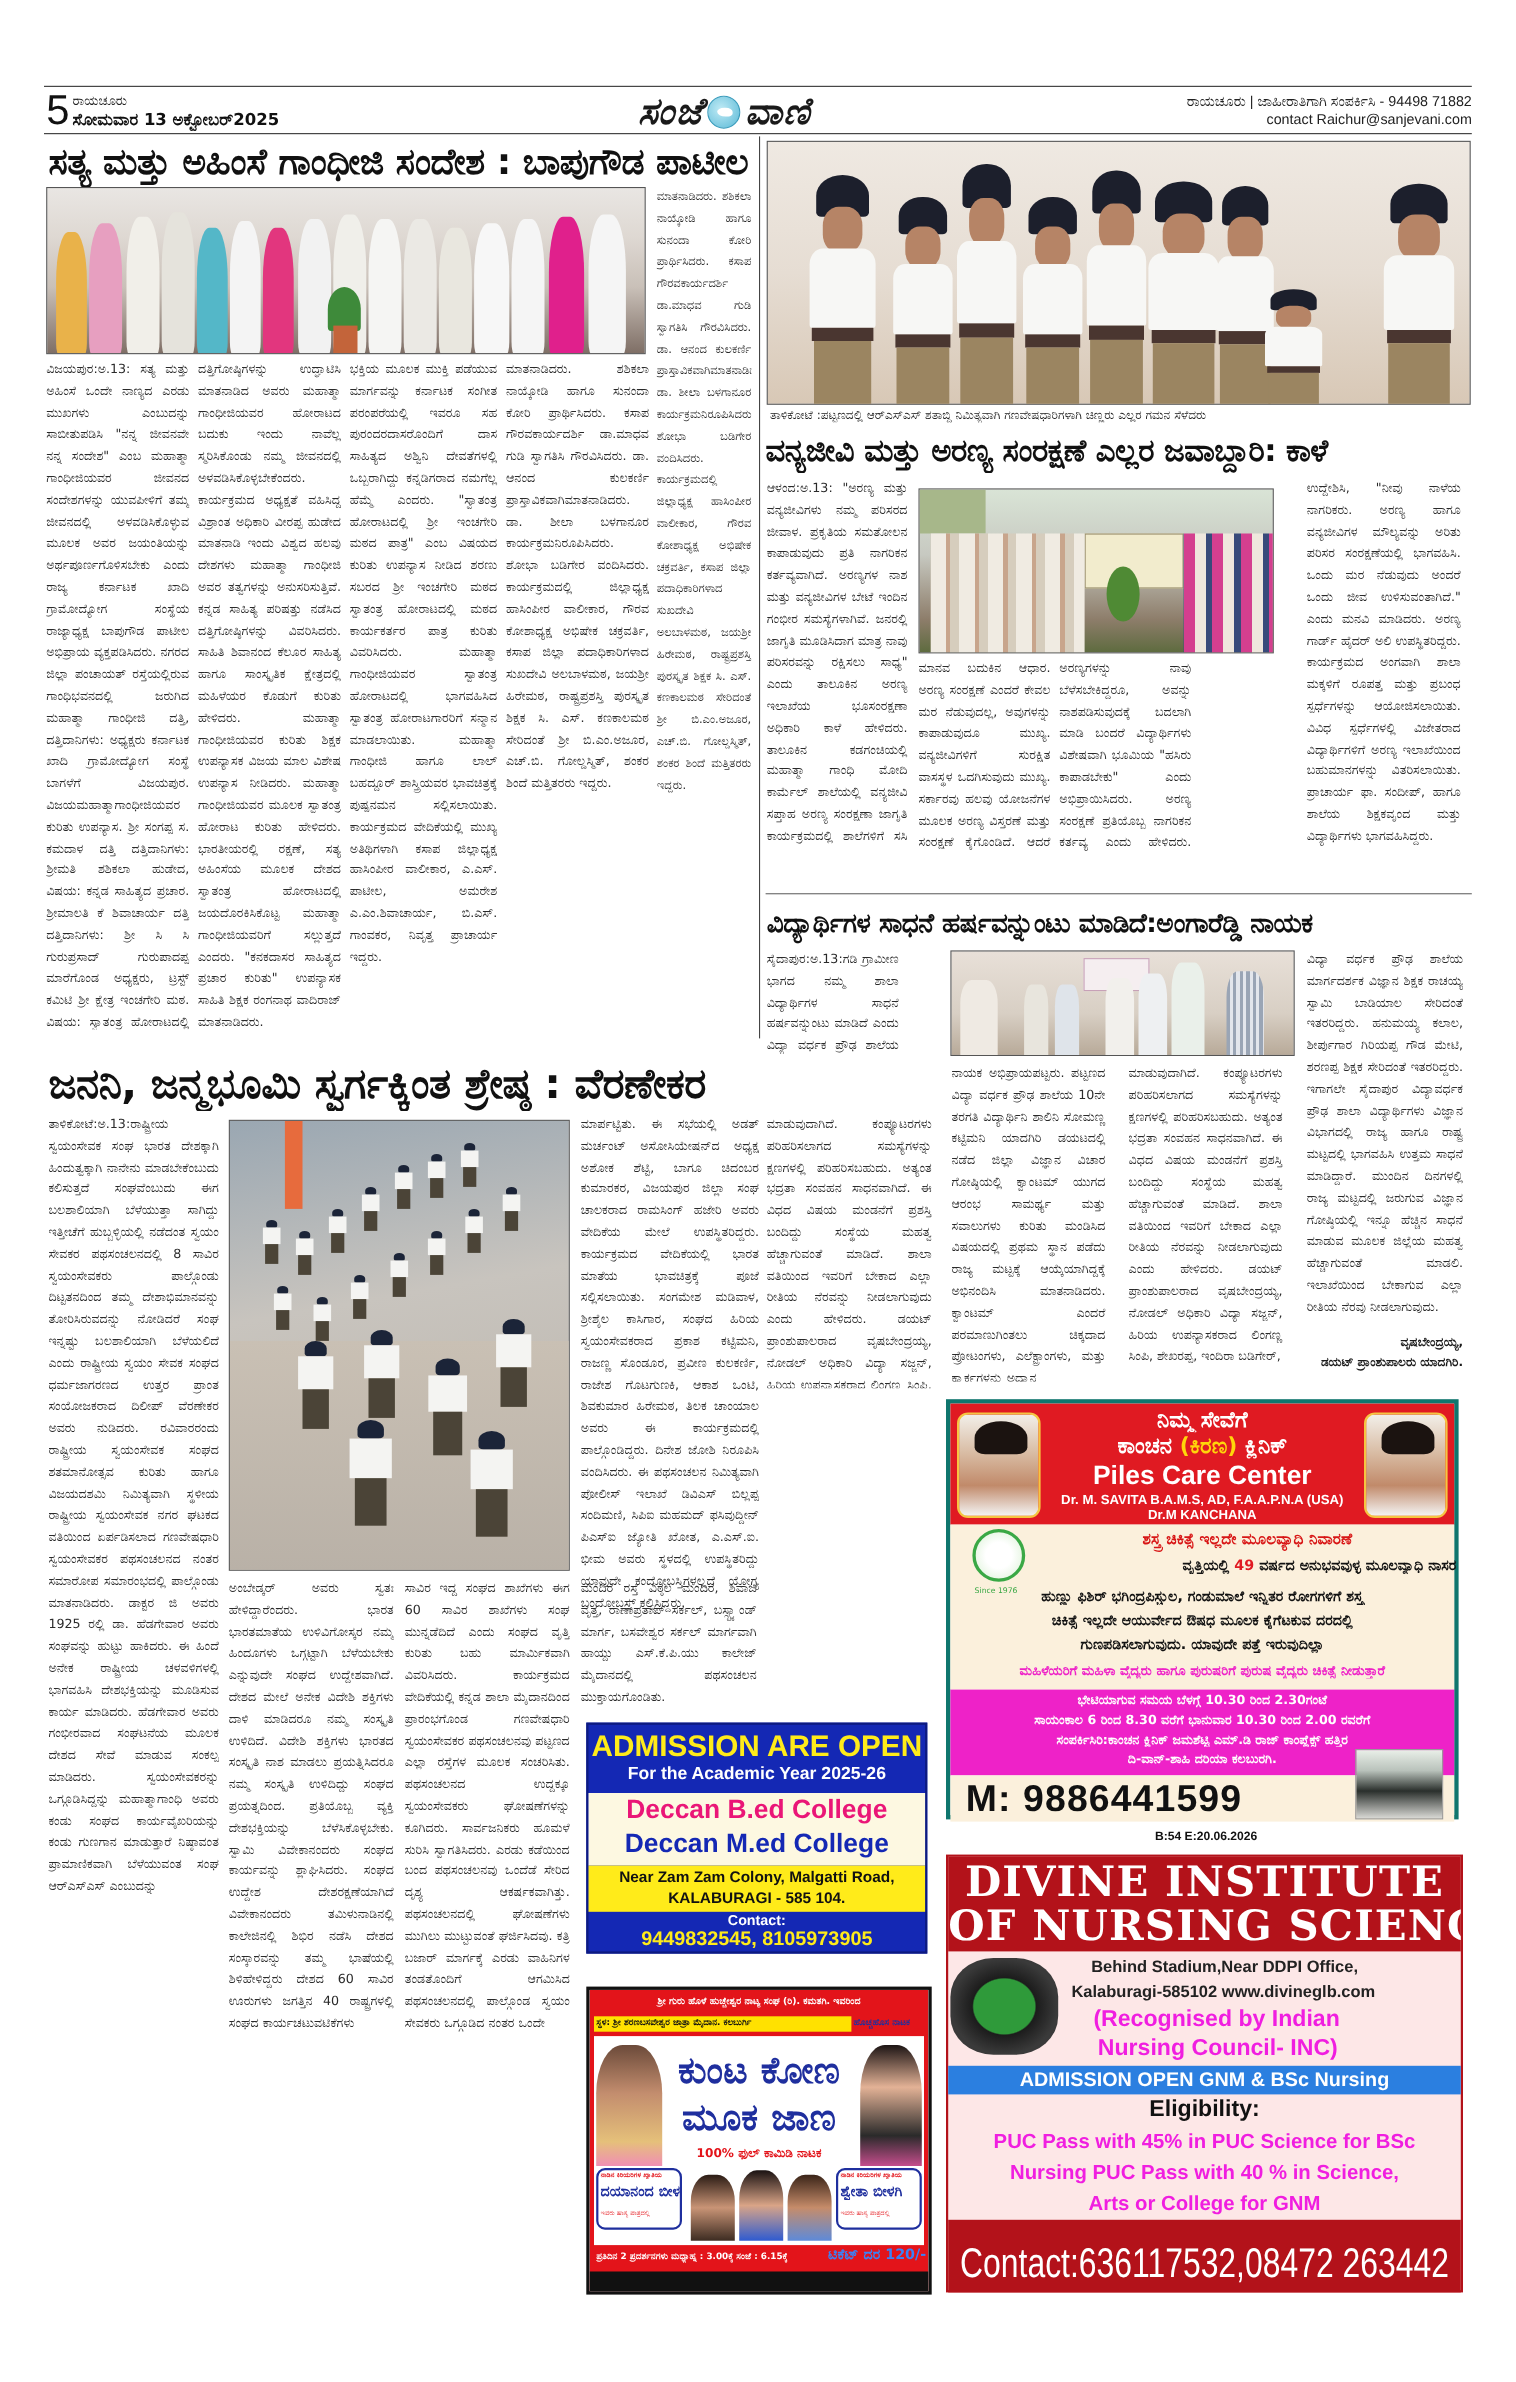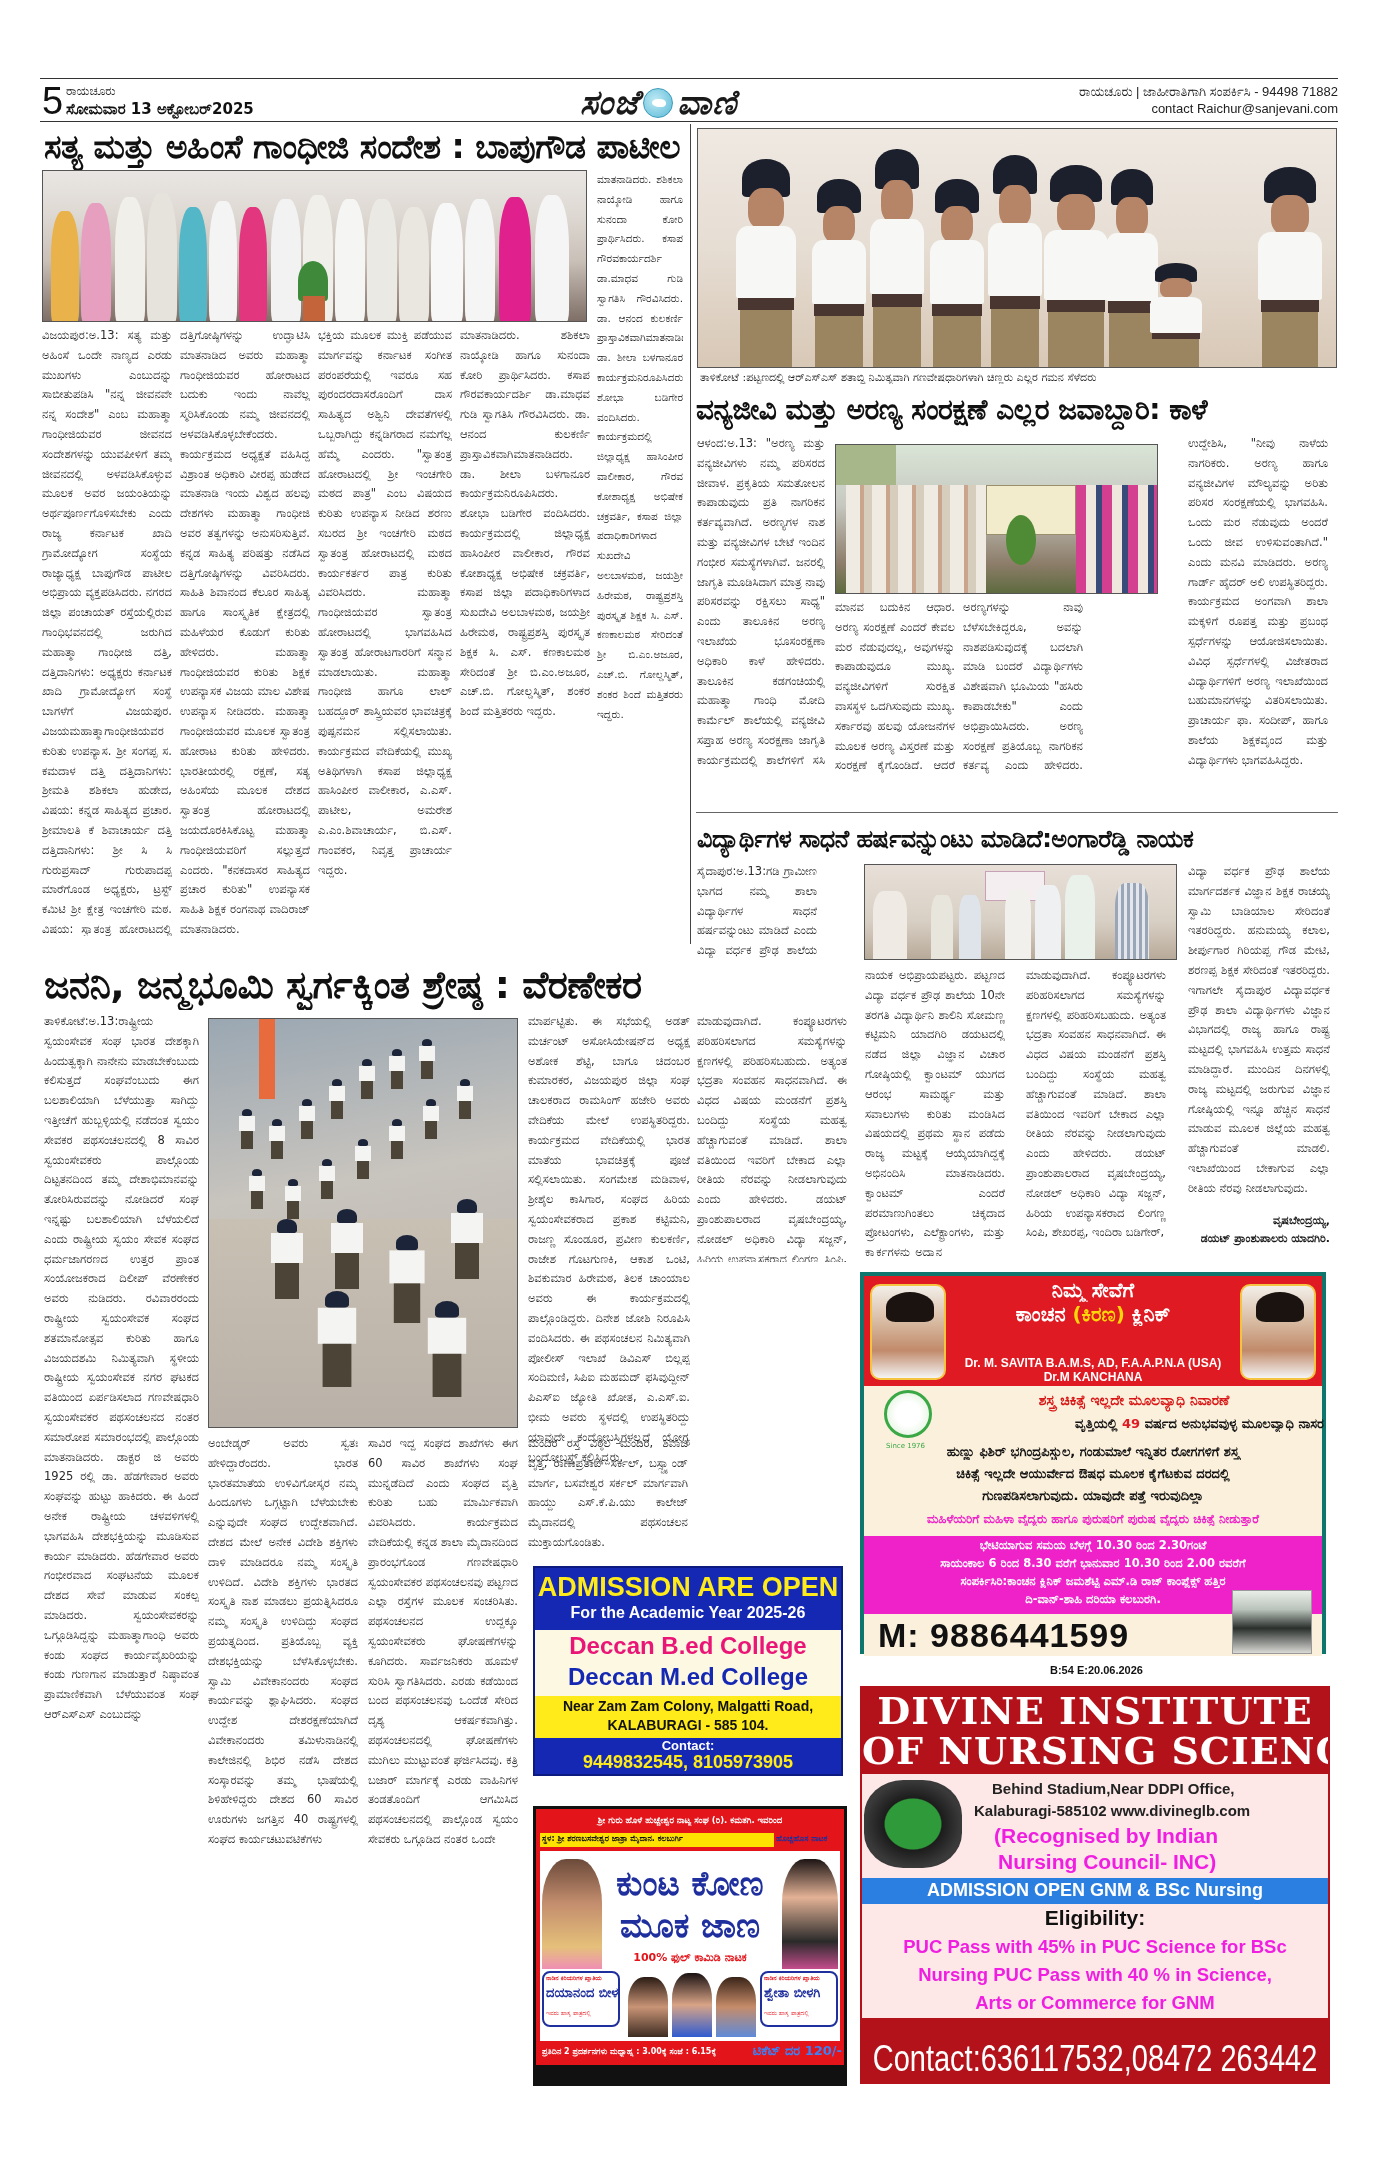--- a/index.html
+++ b/index.html
@@ -370,20 +370,21 @@
   <div class="pink"></div>
   <div class="bottom"></div>
   <div class="portrait" style="left:6px; top:8px;"></div>
   <div class="portrait" style="right:6px; top:8px;"></div>
   <div class="ad-text-center" style="top:2px; font-size:20px; color:#fff; font-weight:bold;">ನಿಮ್ಮ ಸೇವೆಗೆ</div>
   <div class="ad-text-center" style="top:26px; font-size:20px; font-weight:bold;">
     <span style="color:#fff;">ಕಾಂಚನ</span>
     <span style="color:#ffd60a;">(ಕಿರಣ)</span>
     <span style="color:#fff;">ಕ್ಲಿನಿಕ್</span>
   </div>
+  <div class="ad-text-center sans-bold" style="top:52px; font-size:24px; color:#fff;">Piles Care Center</div>
   <div class="ad-text-center sans-bold" style="top:80px; font-size:12px; color:#fff;">Dr. M. SAVITA B.A.M.S, AD, F.A.A.P.N.A (USA)</div>
   <div class="ad-text-center sans-bold" style="top:94px; font-size:12px; color:#fff;">Dr.M KANCHANA</div>
   <div class="abs" style="left:20px; top:114px; width:48px; height:48px; border-radius:50%; border:3px solid #3aa845; background:radial-gradient(circle,#ffffff 40%,#d8f0d2 100%);"></div>
   <div class="abs" style="left:22px; top:166px; font-size:7px; color:#3aa845;">Since 1976</div>
   <div class="abs" style="left:80px; top:116px; width:380px; font-size:14px; color:#d81616; font-weight:bold; white-space:nowrap; text-align:center;">ಶಸ್ತ್ರ ಚಿಕಿತ್ಸೆ ಇಲ್ಲದೇ ಮೂಲವ್ಯಾಧಿ ನಿವಾರಣೆ</div>
   <div class="abs" style="left:80px; top:140px; width:380px; font-size:13px; color:#111; font-weight:bold; white-space:nowrap; text-align:right; overflow:hidden;">
     <span>ವೃತ್ತಿಯಲ್ಲಿ </span><span style="color:#e01a22;">49</span><span> ವರ್ಷದ ಅನುಭವವುಳ್ಳ ಮೂಲವ್ಯಾಧಿ ನಾಸರ</span>
   </div>
   <div class="ad-text-center" style="top:168px; font-size:13px; color:#111; font-weight:bold;">ಹುಣ್ಣು ಫಿಶಿರ್ ಭಗಿಂದ್ರಪಿಸ್ಚುಲ, ಗಂಡುಮಾಲೆ ಇನ್ನಿತರ ರೋಗಗಳಿಗೆ ಶಸ್ತ್ರ</div>
   <div class="ad-text-center" style="top:190px; font-size:13px; color:#111; font-weight:bold;">ಚಿಕಿತ್ಸೆ ಇಲ್ಲದೇ ಆಯುರ್ವೇದ ಔಷಧ ಮೂಲಕ ಕೈಗೆಟಕುವ ದರದಲ್ಲಿ</div>
@@ -405,16 +406,16 @@
   <div class="abs" style="left:2px; top:92px; width:98px; height:88px; border-radius:40%; background:radial-gradient(ellipse at center,#2f9a3a 40%,#1c1c1c 42%,#3a3a3a 70%);"></div>
   <div class="abs sans-bold" style="left:130px; top:92px; font-size:15px; color:#222; white-space:nowrap;">Behind Stadium,Near DDPI Office,</div>
   <div class="abs sans-bold" style="left:112px; top:114px; font-size:15px; color:#222; white-space:nowrap;">Kalaburagi-585102 www.divineglb.com</div>
   <div class="abs sans-bold" style="left:132px; top:136px; font-size:21px; color:#f01ee0; white-space:nowrap;">(Recognised by Indian</div>
   <div class="abs sans-bold" style="left:136px; top:162px; font-size:21px; color:#f01ee0; white-space:nowrap;">Nursing Council- INC)</div>
   <div style="position:absolute; left:0; top:190px; width:100%; height:26px; background:#2b7fe0;"></div>
   <div class="ad-text-center sans-bold" style="top:192px; font-size:18px; color:#fff;">ADMISSION OPEN GNM &amp; BSc Nursing</div>
   <div class="ad-text-center sans-bold" style="top:218px; font-size:21px; color:#111;">Eligibility:</div>
   <div class="ad-text-center sans-bold" style="top:248px; font-size:18.5px; color:#f01ee0;">PUC Pass with 45% in PUC Science for BSc</div>
   <div class="ad-text-center sans-bold" style="top:276px; font-size:18.5px; color:#f01ee0;">Nursing PUC Pass with 40 % in Science,</div>
-  <div class="ad-text-center sans-bold" style="top:304px; font-size:18.5px; color:#f01ee0;">Arts or Commerce for GNM</div>
+  <div class="ad-text-center sans-bold" style="top:304px; font-size:18.5px; color:#f01ee0;">Arts or College for GNM</div>
   <div style="position:absolute; left:0; top:330px; width:100%; height:66px; background:#b3121a;"></div>
   <div class="ad-text-center" style="top:334px; font-size:29px; line-height:56px; color:#fff; font-family:'Liberation Sans', sans-serif; transform:scaleY(1.3); transform-origin: top center;">Contact:636117532,08472 263442</div>
 </div>
 
 </body></html>

